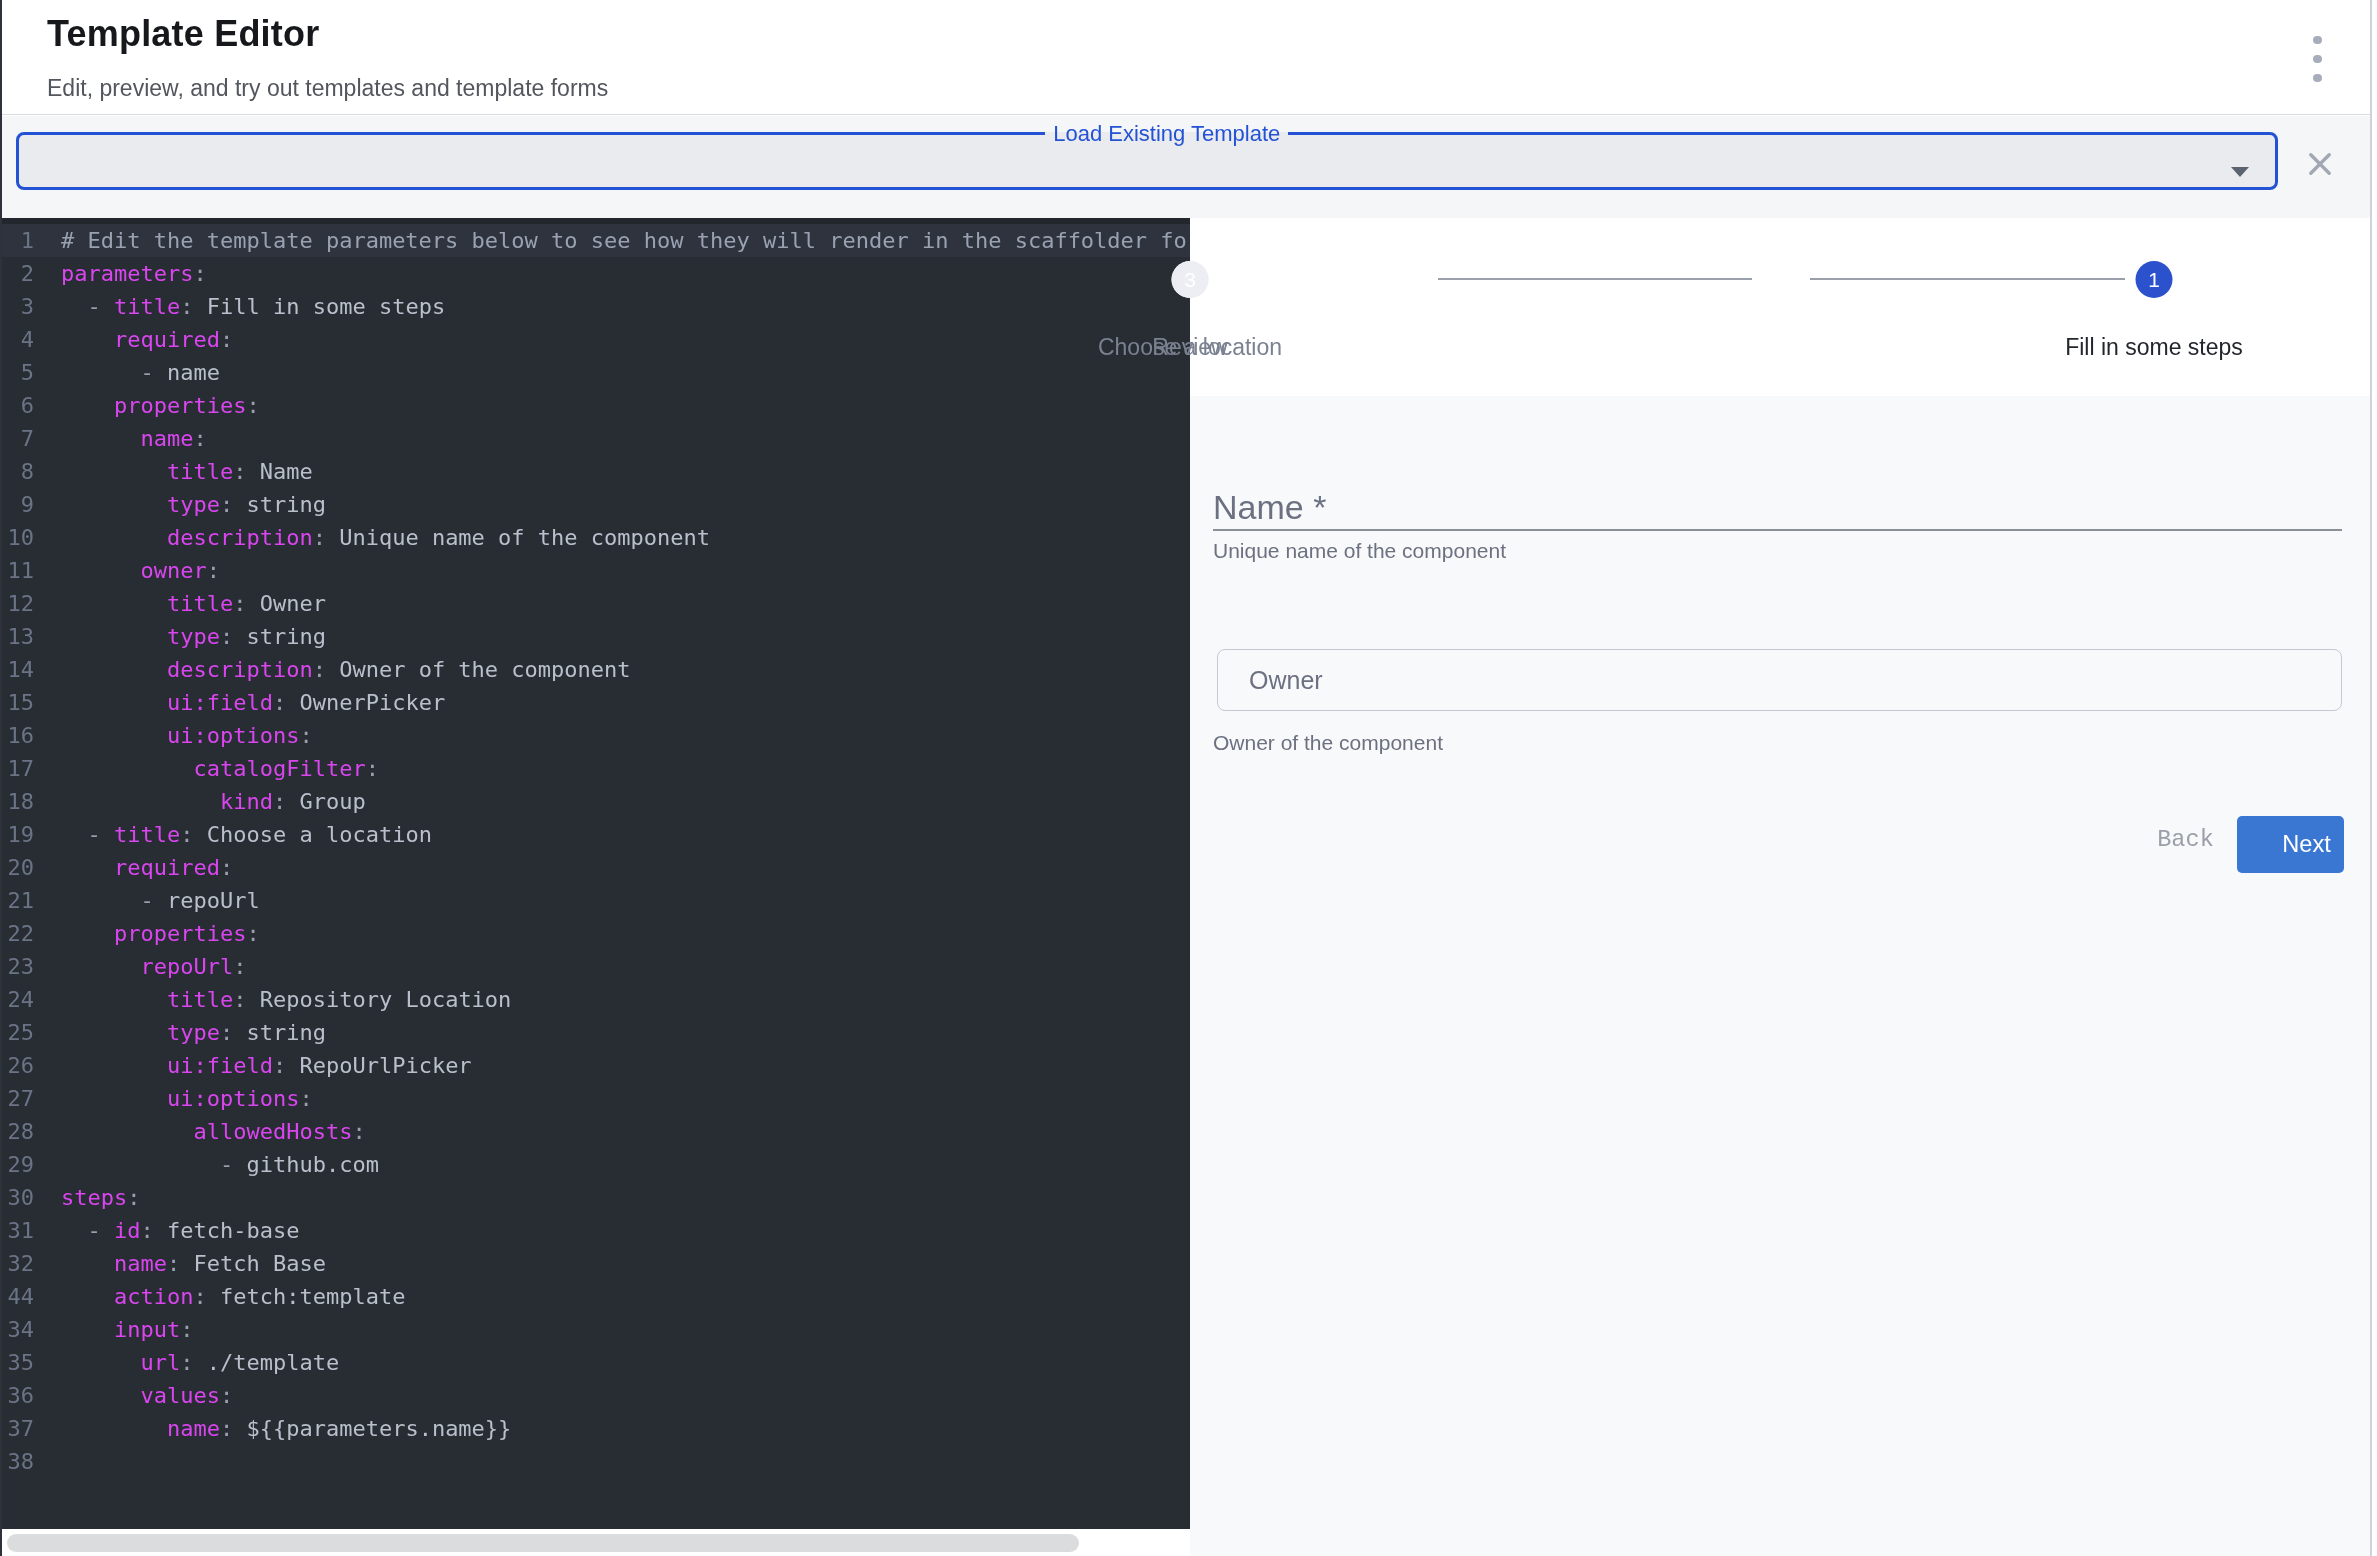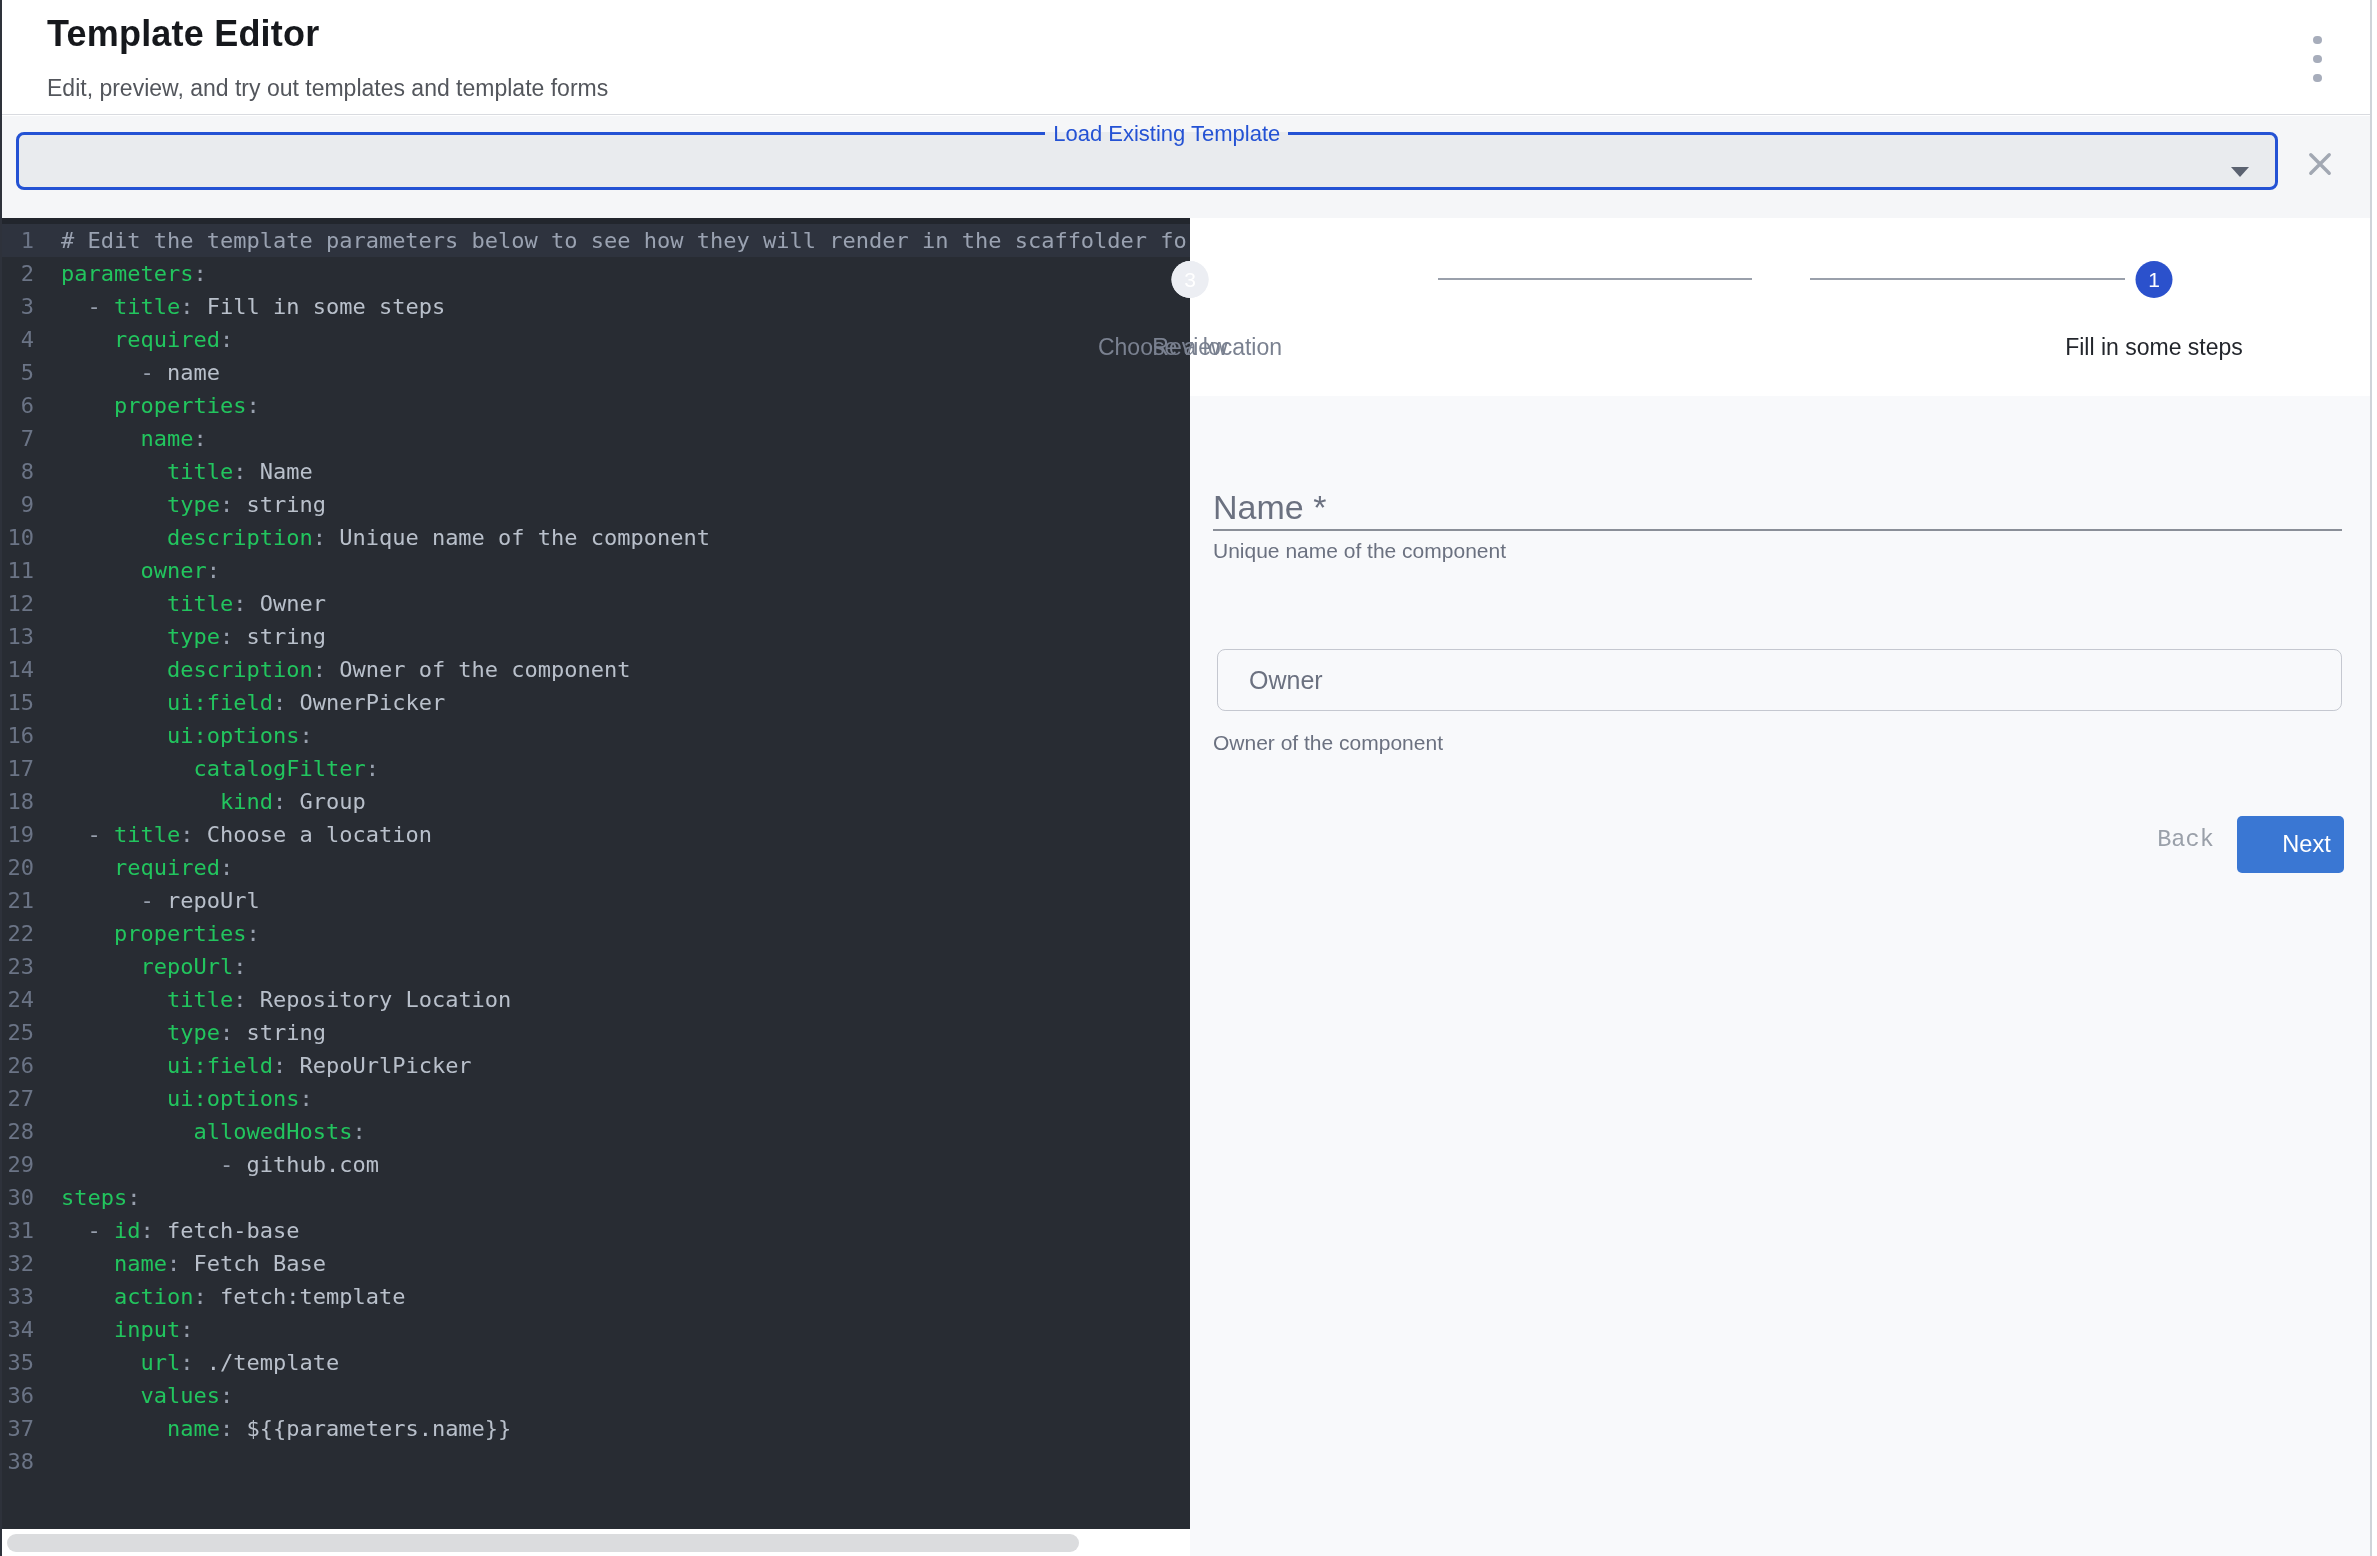--- a/index.html
+++ b/index.html
@@ -29,21 +29,21 @@
 
   
   .editor { position: absolute; left: 0; top: 218px; width: 1190px; height: 1311px; background: #282c33;
             border-top: 6.5px solid #22262d; overflow: hidden; cursor: text;
             font-family: "DejaVu Sans Mono", monospace; font-size: 22px; }
   .code-row { display: flex; height: 33px; line-height: 33px; white-space: pre; }
   .code-row.hl { background: #2e333e; }
   .gutter { flex: 0 0 34px; text-align: right; color: #6b7486; }
   .code { margin-left: 27px; white-space: pre; }
   .tok-com { color: #9aa2b1; }
-  .tok-key { color: #22c55e; }
+  .tok-key { color: #d946ef; }
   .tok-pun { color: #98a0ae; }
   .tok-val { color: #b9c0cb; }
 
   
   .hscroll { position: absolute; left: 0; top: 1529px; width: 1190px; height: 28px; background: #ffffff; }
   .hscroll-thumb { position: absolute; left: 6.5px; top: 4.9px; width: 1072px; height: 18px; border-radius: 9px; background: #dbdcde; }
 
   
   .stepper-panel { position: absolute; left: 1190px; top: 218px; width: 1180px; height: 178px; background: #ffffff; }
   .step { position: absolute; top: 43px; width: 341px; transform: translateX(-50%); text-align: center; }
@@ -131,21 +131,21 @@
       <div class="code-row"><span class="gutter">23</span><span class="code"><span class="tok-pun">      </span><span class="tok-key">repoUrl</span><span class="tok-pun">:</span></span></div>
       <div class="code-row"><span class="gutter">24</span><span class="code"><span class="tok-pun">        </span><span class="tok-key">title</span><span class="tok-pun">:</span><span class="tok-val"> Repository Location</span></span></div>
       <div class="code-row"><span class="gutter">25</span><span class="code"><span class="tok-pun">        </span><span class="tok-key">type</span><span class="tok-pun">:</span><span class="tok-val"> string</span></span></div>
       <div class="code-row"><span class="gutter">26</span><span class="code"><span class="tok-pun">        </span><span class="tok-key">ui:field</span><span class="tok-pun">:</span><span class="tok-val"> RepoUrlPicker</span></span></div>
       <div class="code-row"><span class="gutter">27</span><span class="code"><span class="tok-pun">        </span><span class="tok-key">ui:options</span><span class="tok-pun">:</span></span></div>
       <div class="code-row"><span class="gutter">28</span><span class="code"><span class="tok-pun">          </span><span class="tok-key">allowedHosts</span><span class="tok-pun">:</span></span></div>
       <div class="code-row"><span class="gutter">29</span><span class="code"><span class="tok-pun">            - </span><span class="tok-val">github.com</span></span></div>
       <div class="code-row"><span class="gutter">30</span><span class="code"><span class="tok-key">steps</span><span class="tok-pun">:</span></span></div>
       <div class="code-row"><span class="gutter">31</span><span class="code"><span class="tok-pun">  - </span><span class="tok-key">id</span><span class="tok-pun">:</span><span class="tok-val"> fetch-base</span></span></div>
       <div class="code-row"><span class="gutter">32</span><span class="code"><span class="tok-pun">    </span><span class="tok-key">name</span><span class="tok-pun">:</span><span class="tok-val"> Fetch Base</span></span></div>
-      <div class="code-row"><span class="gutter">33</span><span class="code"><span class="tok-pun">    </span><span class="tok-key">action</span><span class="tok-pun">:</span><span class="tok-val"> fetch:template</span></span></div>
+      <div class="code-row"><span class="gutter">44</span><span class="code"><span class="tok-pun">    </span><span class="tok-key">action</span><span class="tok-pun">:</span><span class="tok-val"> fetch:template</span></span></div>
       <div class="code-row"><span class="gutter">34</span><span class="code"><span class="tok-pun">    </span><span class="tok-key">input</span><span class="tok-pun">:</span></span></div>
       <div class="code-row"><span class="gutter">35</span><span class="code"><span class="tok-pun">      </span><span class="tok-key">url</span><span class="tok-pun">:</span><span class="tok-val"> ./template</span></span></div>
       <div class="code-row"><span class="gutter">36</span><span class="code"><span class="tok-pun">      </span><span class="tok-key">values</span><span class="tok-pun">:</span></span></div>
       <div class="code-row"><span class="gutter">37</span><span class="code"><span class="tok-pun">        </span><span class="tok-key">name</span><span class="tok-pun">:</span><span class="tok-val"> ${{parameters.name}}</span></span></div>
       <div class="code-row"><span class="gutter">38</span><span class="code"></span></div>
     </div>
   <div class="hscroll">
     <div class="hscroll-thumb"></div>
   </div>
 

